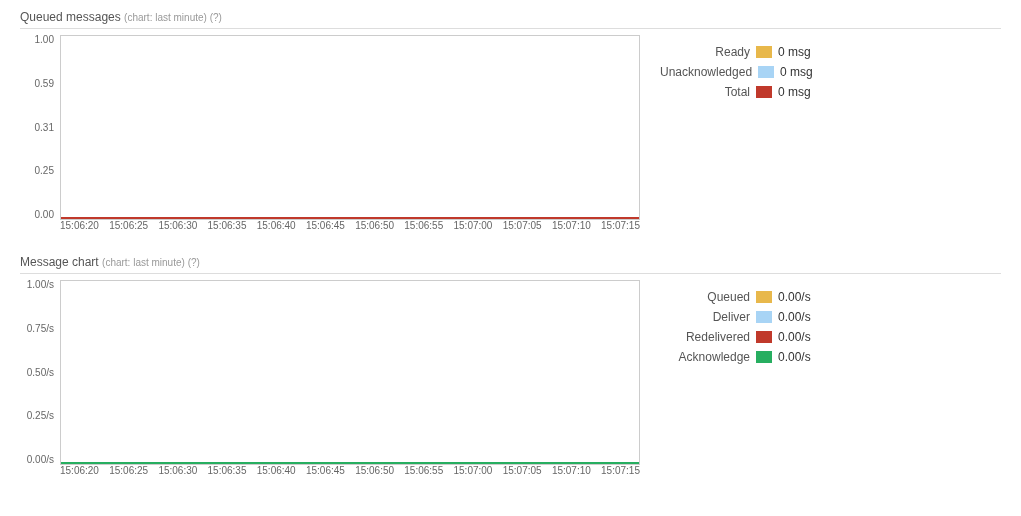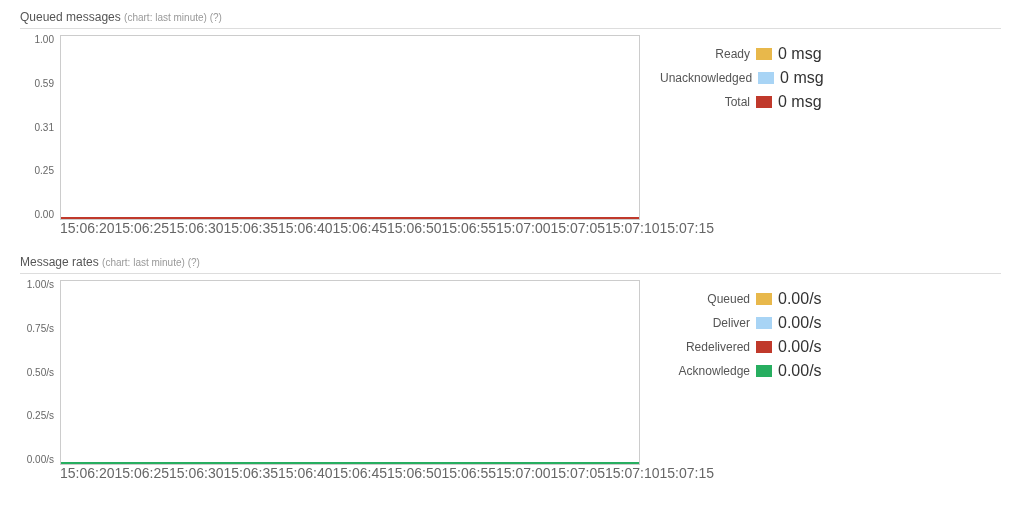--- a/index.html
+++ b/index.html
@@ -59,21 +59,21 @@
       color: #666;
       line-height: 1;
     }
     .x-axis {
       display: flex;
       margin-left: 40px;
       width: 580px;
       justify-content: space-between;
     }
     .x-label {
-      font-size: 14px;
+      font-size: 10px;
       color: #666;
       transform: none;
     }
     .legend {
       margin-left: 20px;
       display: flex;
       flex-direction: column;
       gap: 6px;
       padding-top: 10px;
     }
@@ -88,21 +88,21 @@
       color: #555;
       text-align: right;
       min-width: 90px;
     }
     .legend-color {
       width: 16px;
       height: 12px;
       display: inline-block;
     }
     .legend-value {
-      font-size: 16px;
+      font-size: 12px;
       color: #333;
       min-width: 50px;
     }
     .section {
       margin-bottom: 10px;
     }
     .red-line {
       position: absolute;
       bottom: 0;
       left: 0;
@@ -172,21 +172,21 @@
     <span class="legend-label">Total</span>
     <span class="legend-color" style="background:#c0392b;"></span>
     <span class="legend-value">0 msg</span>
   </div>
       </div>
   </div>
 </div>
 
 <div class="section">
   <div class="section-title">
-    <span>Message rates</span>
+    <span>Message chart</span>
     <span class="chart-info">(chart: last minute) (?)</span>
   </div>
   <div class="chart-area">
     <div class="chart-wrapper">
       <div class="y-axis">
 
       <span class="y-label">1.00/s</span>
           <span class="y-label">0.75/s</span>
           <span class="y-label">0.50/s</span>
           <span class="y-label">0.25/s</span>

